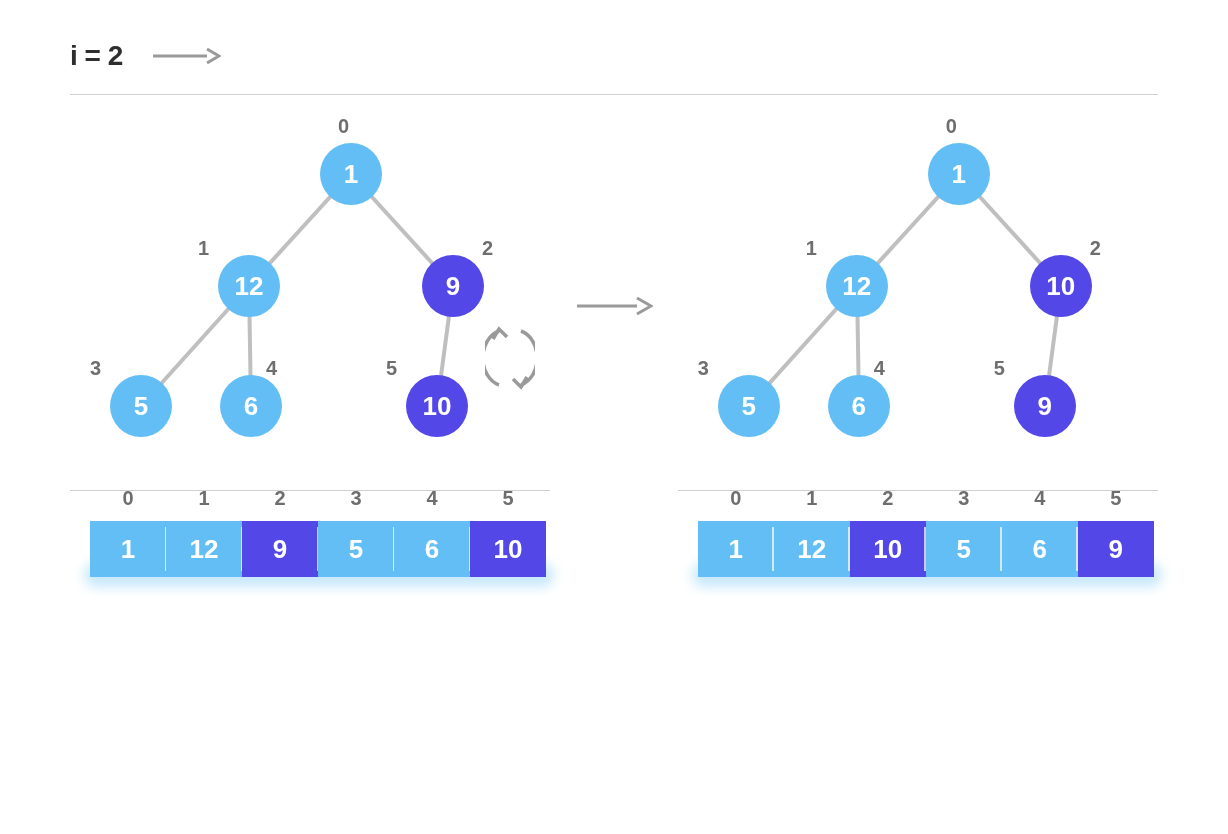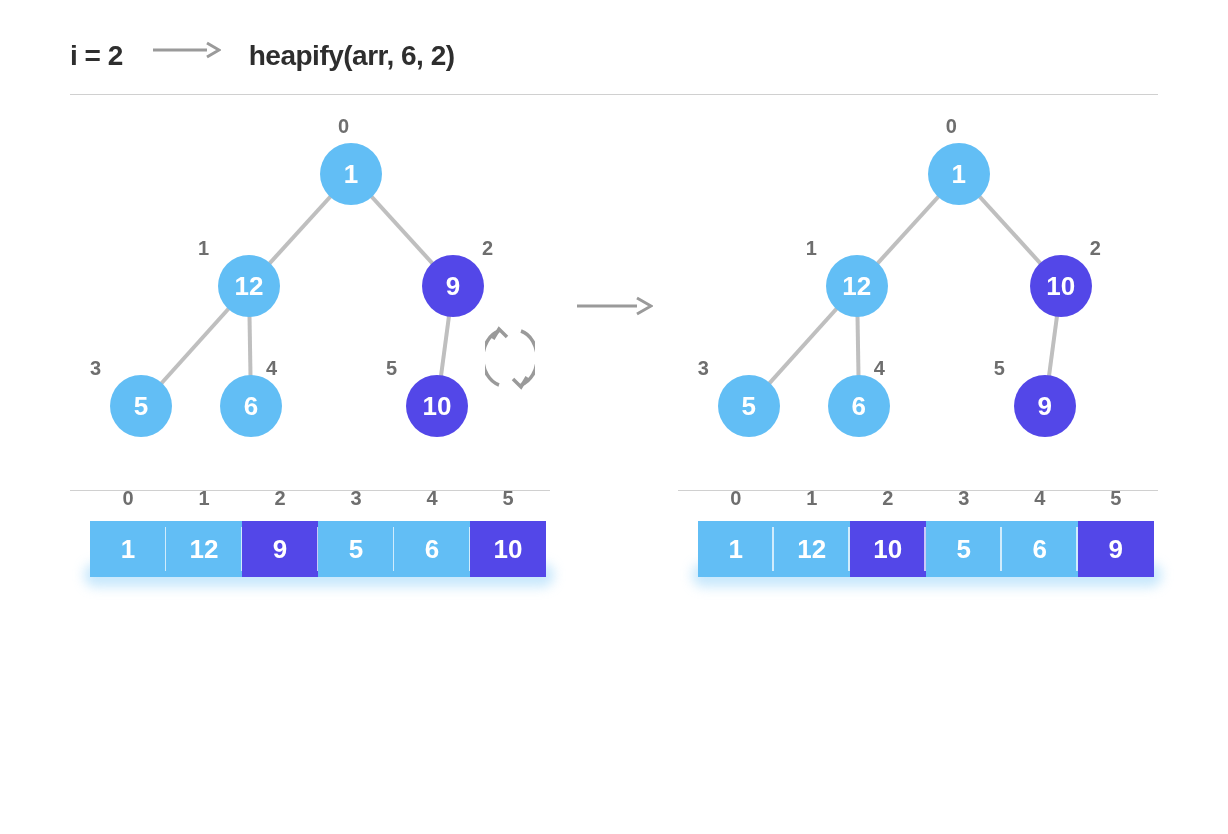--- a/index.html
+++ b/index.html
@@ -6,21 +6,21 @@
   body {
     margin: 0;
     padding: 40px 70px;
     font-family: -apple-system, BlinkMacSystemFont, "Segoe UI", Arial, sans-serif;
     background: #fff;
     width: 1228px;
     height: 834px;
   }
   .header {
     display: flex;
-    align-items: flex-start;
+    align-items: center;
     gap: 28px;
     margin-bottom: 22px;
   }
   .header-label {
     font-size: 28px;
     font-weight: 800;
     color: #2e2e2e;
     letter-spacing: -0.5px;
   }
   .header-arrow {
@@ -150,21 +150,20 @@
 <body>
 
 <div class="header">
   <span class="header-label">i = 2</span>
   <span class="header-arrow">
     <svg width="70" height="20" viewBox="0 0 70 20">
       <line x1="2" y1="10" x2="56" y2="10" stroke="#9a9a9a" stroke-width="3"></line>
       <path d="M56 3 L68 10 L56 17" fill="none" stroke="#9a9a9a" stroke-width="3"></path>
     </svg>
   </span>
-  <span class="header-label">heapify(arr, 6, 2)</span>
 </div>
 <hr class="header-divider">
 
 <div class="content">
 
   <div class="panel">
     <div class="tree">
       <svg class="edges" width="490" height="340">
         <line x1="261" y1="49" x2="159" y2="161"></line>
         <line x1="261" y1="49" x2="363" y2="161"></line>

